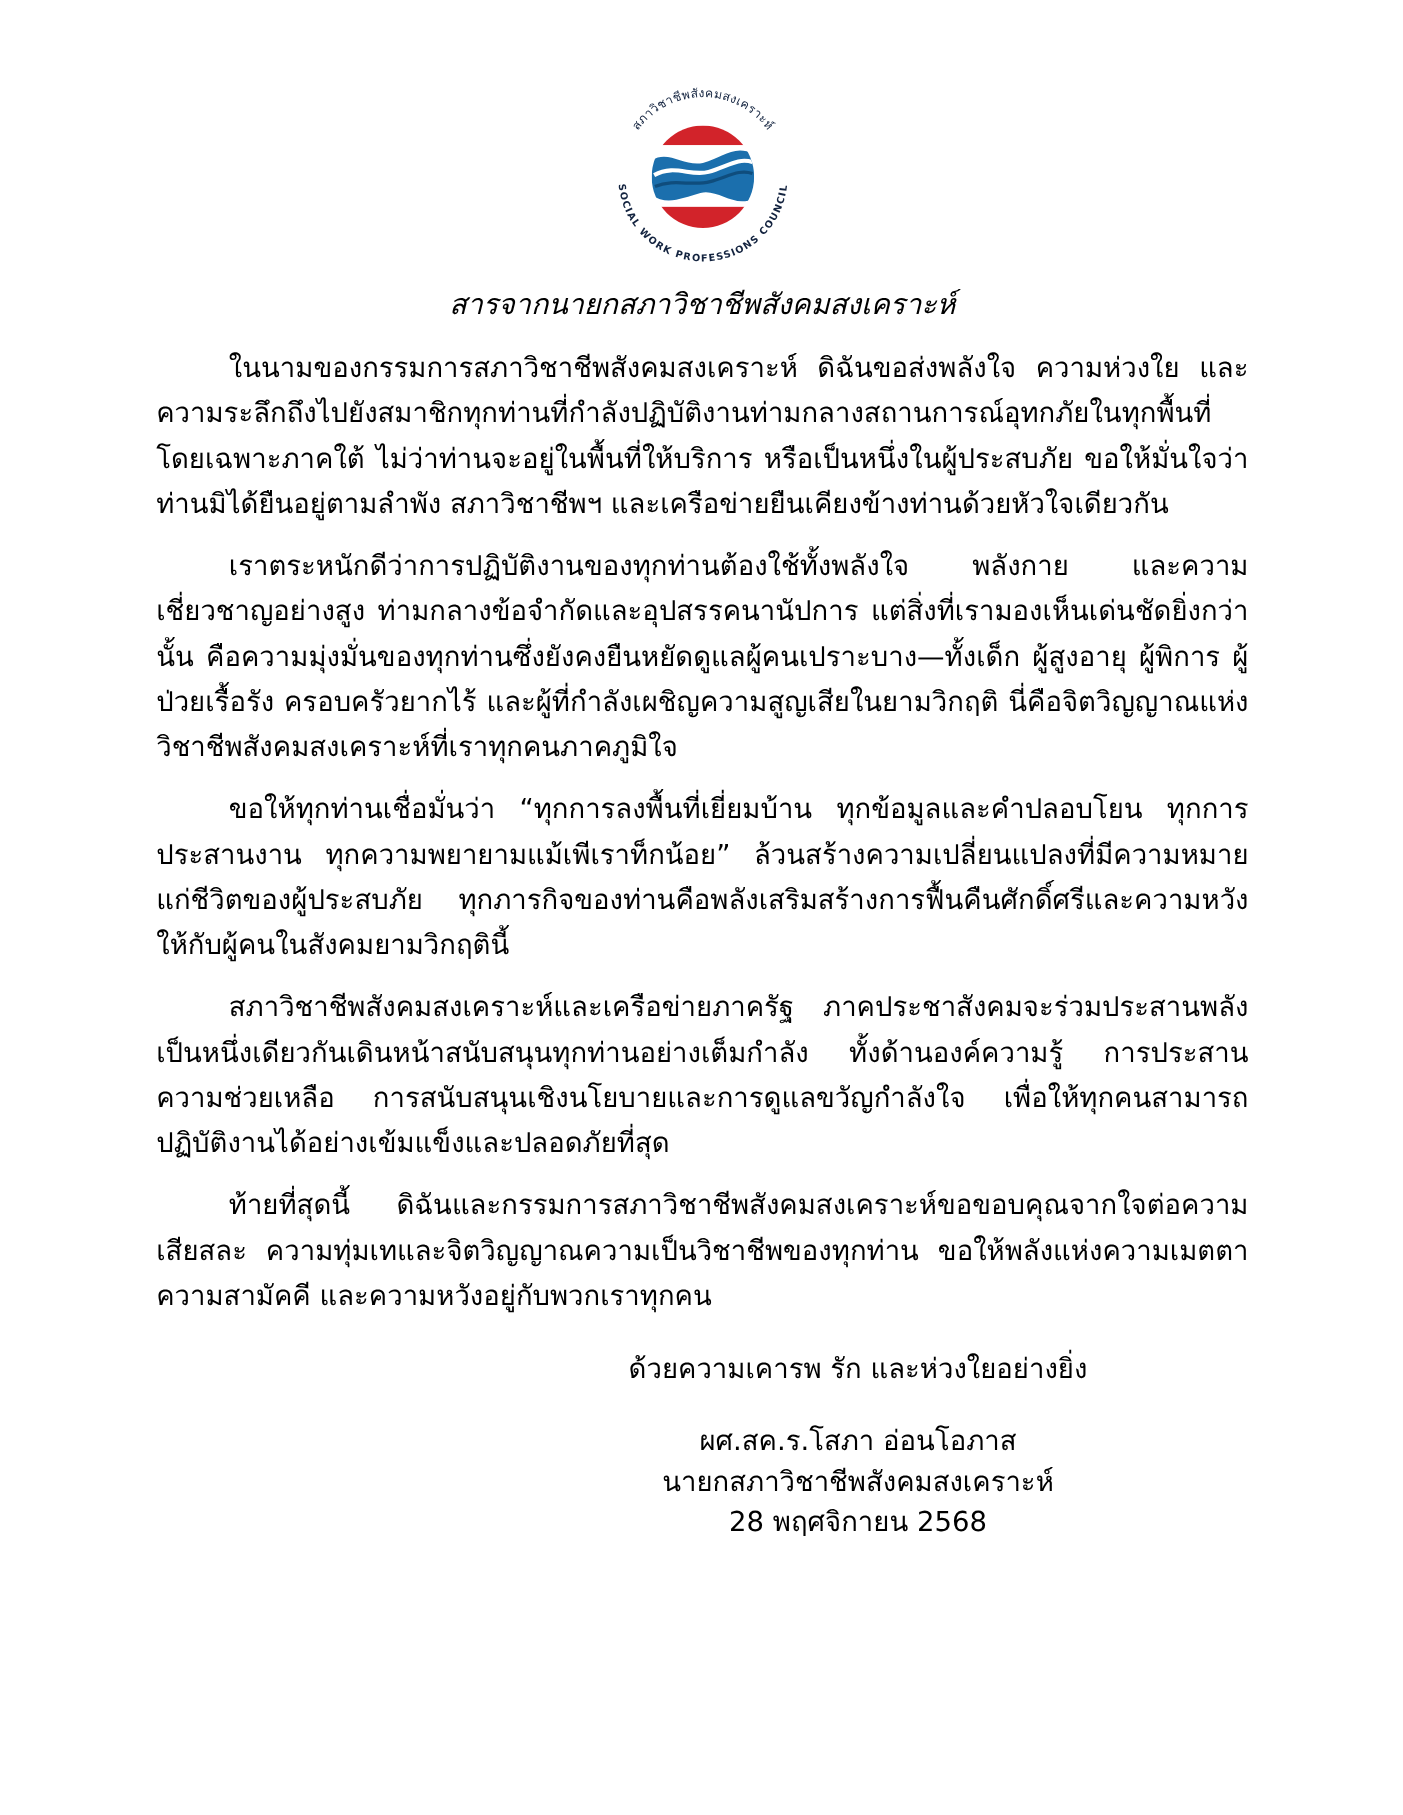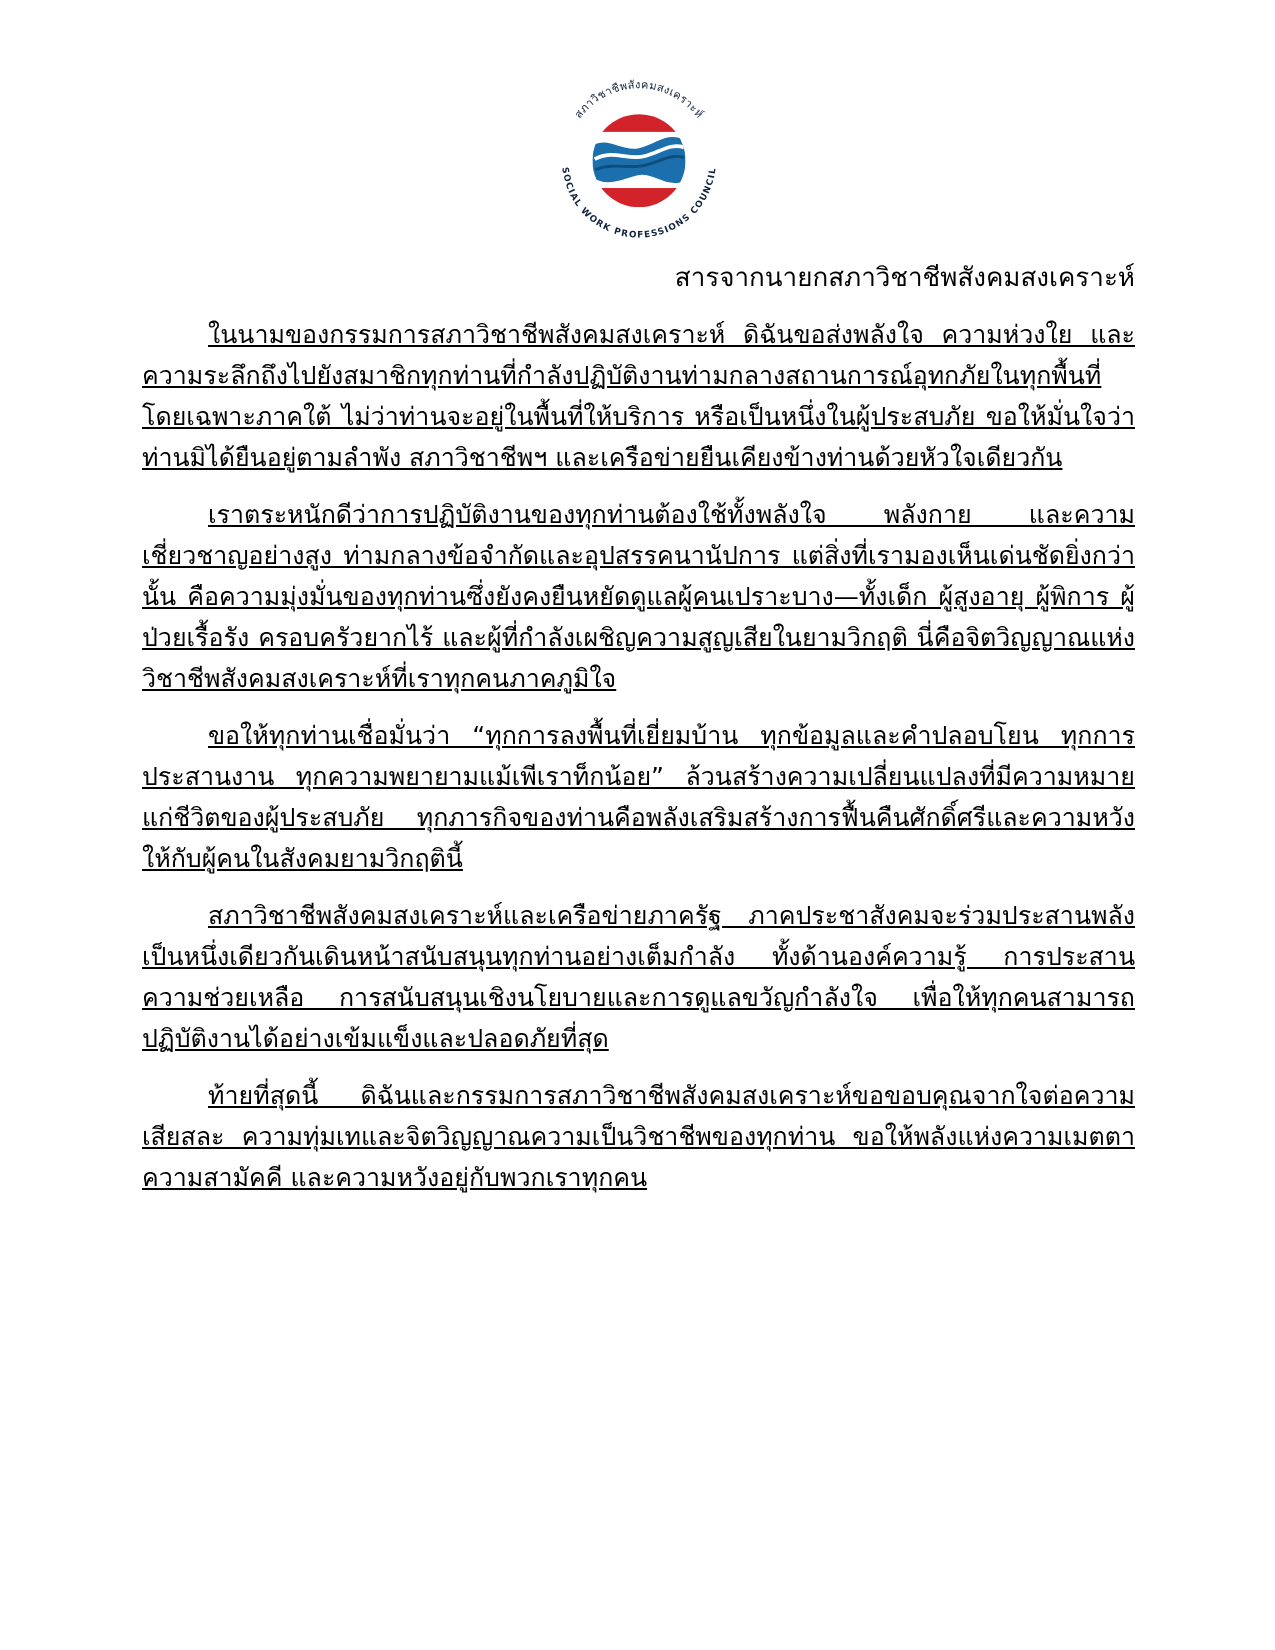--- a/index.html
+++ b/index.html
@@ -12,34 +12,34 @@
     font-family:"DejaVu Sans","Liberation Sans",sans-serif;
     box-sizing:border-box;
     padding:72px 140px 0 142px;
     overflow:hidden;
   }
   .logo-wrap { text-align:center; margin:0 0 14px 0; }
   .logo-wrap svg { width:178px; height:170px; }
   .seal-thai   { font-size:15px; fill:#13233f; letter-spacing:0.5px; }
   .seal-en     { font-size:12px; fill:#13233f; letter-spacing:1.6px; font-weight:bold; }
   .title-line {
-    text-align:right;
+    text-align:center;
     font-size:26px;
     line-height:34px;
     margin:0 0 22px 0;
     white-space:nowrap;
+    font-style:italic;
   }
   .title-line.first { margin-bottom:20px; }
   .body-par {
     font-size:25px;
     line-height:41px;
     text-align:justify;
     text-indent:66px;
     margin:0 0 16px 0;
-    text-decoration:underline;
   }
   .closing-block {
     width:480px;
     margin:28px 115px 0 auto;
     text-align:center;
     font-size:25px;
   }
   .closing-block .salutation { line-height:37px; margin-bottom:28px; }
   .closing-block .sig-line   { line-height:37px; }
 </style>
@@ -79,14 +79,20 @@
   </div>
 
   <div class="title-line first">สารจากนายกสภาวิชาชีพสังคมสงเคราะห์</div>
 
   <p class="body-par">ในนามของกรรมการสภาวิชาชีพสังคมสงเคราะห์ ดิฉันขอส่งพลังใจ ความห่วงใย และความระลึกถึงไปยังสมาชิกทุกท่านที่กำลังปฏิบัติงานท่ามกลางสถานการณ์อุทกภัยในทุกพื้นที่โดยเฉพาะภาคใต้ ไม่ว่าท่านจะอยู่ในพื้นที่ให้บริการ หรือเป็นหนึ่งในผู้ประสบภัย ขอให้มั่นใจว่าท่านมิได้ยืนอยู่ตามลำพัง สภาวิชาชีพฯ และเครือข่ายยืนเคียงข้างท่านด้วยหัวใจเดียวกัน</p>
   <p class="body-par">เราตระหนักดีว่าการปฏิบัติงานของทุกท่านต้องใช้ทั้งพลังใจ พลังกาย และความเชี่ยวชาญอย่างสูง ท่ามกลางข้อจำกัดและอุปสรรคนานัปการ แต่สิ่งที่เรามองเห็นเด่นชัดยิ่งกว่านั้น คือความมุ่งมั่นของทุกท่านซึ่งยังคงยืนหยัดดูแลผู้คนเปราะบาง—ทั้งเด็ก ผู้สูงอายุ ผู้พิการ ผู้ป่วยเรื้อรัง ครอบครัวยากไร้ และผู้ที่กำลังเผชิญความสูญเสียในยามวิกฤติ นี่คือจิตวิญญาณแห่งวิชาชีพสังคมสงเคราะห์ที่เราทุกคนภาคภูมิใจ</p>
   <p class="body-par">ขอให้ทุกท่านเชื่อมั่นว่า “ทุกการลงพื้นที่เยี่ยมบ้าน ทุกข้อมูลและคำปลอบโยน ทุกการประสานงาน ทุกความพยายามแม้เพีเราท็กน้อย” ล้วนสร้างความเปลี่ยนแปลงที่มีความหมายแก่ชีวิตของผู้ประสบภัย ทุกภารกิจของท่านคือพลังเสริมสร้างการฟื้นคืนศักดิ์ศรีและความหวังให้กับผู้คนในสังคมยามวิกฤตินี้</p>
   <p class="body-par">สภาวิชาชีพสังคมสงเคราะห์และเครือข่ายภาครัฐ ภาคประชาสังคมจะร่วมประสานพลังเป็นหนึ่งเดียวกันเดินหน้าสนับสนุนทุกท่านอย่างเต็มกำลัง ทั้งด้านองค์ความรู้ การประสานความช่วยเหลือ การสนับสนุนเชิงนโยบายและการดูแลขวัญกำลังใจ เพื่อให้ทุกคนสามารถปฏิบัติงานได้อย่างเข้มแข็งและปลอดภัยที่สุด</p>
   <p class="body-par">ท้ายที่สุดนี้ ดิฉันและกรรมการสภาวิชาชีพสังคมสงเคราะห์ขอขอบคุณจากใจต่อความเสียสละ ความทุ่มเทและจิตวิญญาณความเป็นวิชาชีพของทุกท่าน ขอให้พลังแห่งความเมตตา ความสามัคคี และความหวังอยู่กับพวกเราทุกคน</p>
 
+  <div class="closing-block">
+    <div class="salutation">ด้วยความเคารพ รัก และห่วงใยอย่างยิ่ง</div>
+    <div class="sig-line">ผศ.สค.ร.โสภา อ่อนโอภาส</div>
+    <div class="sig-line">นายกสภาวิชาชีพสังคมสงเคราะห์</div>
+    <div class="sig-line">28 พฤศจิกายน 2568</div>
+  </div>
 
 </div>
 
 </body></html>

